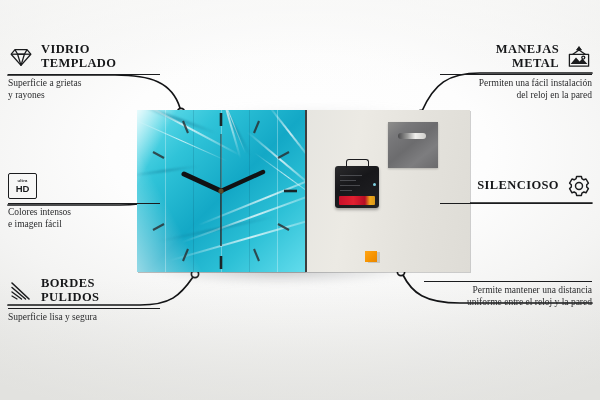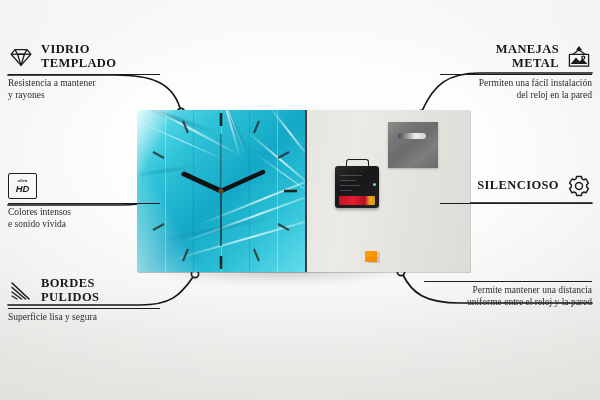--- a/index.html
+++ b/index.html
@@ -39,21 +39,21 @@
     font-family:"Liberation Serif",serif;
     font-size:9.5px;line-height:11.5px;color:#2a2b2d;margin-top:3px;white-space:nowrap;
   }
   .feat.right .desc{text-align:right;}
 
   
   .ico{width:26px;height:26px;flex:0 0 26px;position:relative;color:#1b1c1e;}
   .ico svg{display:block;width:26px;height:26px;}
   .hdbox{
     width:27px;height:24px;border:1.4px solid #1b1c1e;border-radius:2px;
-    display:flex;flex-direction:column;align-items:center;justify-content:center;line-height:1;font-style:italic;
+    display:flex;flex-direction:column;align-items:center;justify-content:center;line-height:1;
   }
   .hdbox .u{font-family:"Liberation Sans",sans-serif;font-size:4.2px;font-weight:700;letter-spacing:.2px;}
   .hdbox .h{font-family:"Liberation Sans",sans-serif;font-size:9.5px;font-weight:700;letter-spacing:-.2px;margin-top:.5px;}
 
   
   #product{position:absolute;left:137px;top:110px;width:333px;height:162px;}
   #prodShadow{
     position:absolute;left:128px;top:252px;width:360px;height:42px;
     background:radial-gradient(ellipse 50% 50% at 42% 42%, rgba(120,122,126,.40) 0%, rgba(150,152,156,.18) 48%, rgba(255,255,255,0) 74%);
     filter:blur(3px);
@@ -226,38 +226,38 @@
         </g>
           </svg>
       </span>
       <span class="title">
         <span>VIDRIO</span>
         <span class="l2">TEMPLADO</span>
       </span>
     </div>
     <div class="rule"></div>
     <div class="desc">
-      <span>Resistencia a mantener</span><br>
+      <span>Superficie a grietas</span><br>
       <span>y rayones</span>
     </div>
   </div>
 
   <div class="feat left" style="left:8px;top:173px;width:152px">
     <div class="head">
       <span class="ico">
         <span class="hdbox">
           <span class="u">ultra</span>
           <span class="h">HD</span>
         </span>
       </span>
     </div>
     <div class="rule"></div>
     <div class="desc">
       <span>Colores intensos</span><br>
-      <span>e sonido vívida</span>
+      <span>e imagen fácil</span>
     </div>
   </div>
 
   <div class="feat left" style="left:8px;top:277px;width:152px">
     <div class="head">
       <span class="ico">
         <svg viewBox="0 0 26 26">
             <g fill="none" stroke="currentColor" stroke-linecap="round">
           <path d="M4 5 L21 21" stroke-width="1.6"></path>
           <path d="M4 9.5 L17.5 21" stroke-width="1.5"></path>

